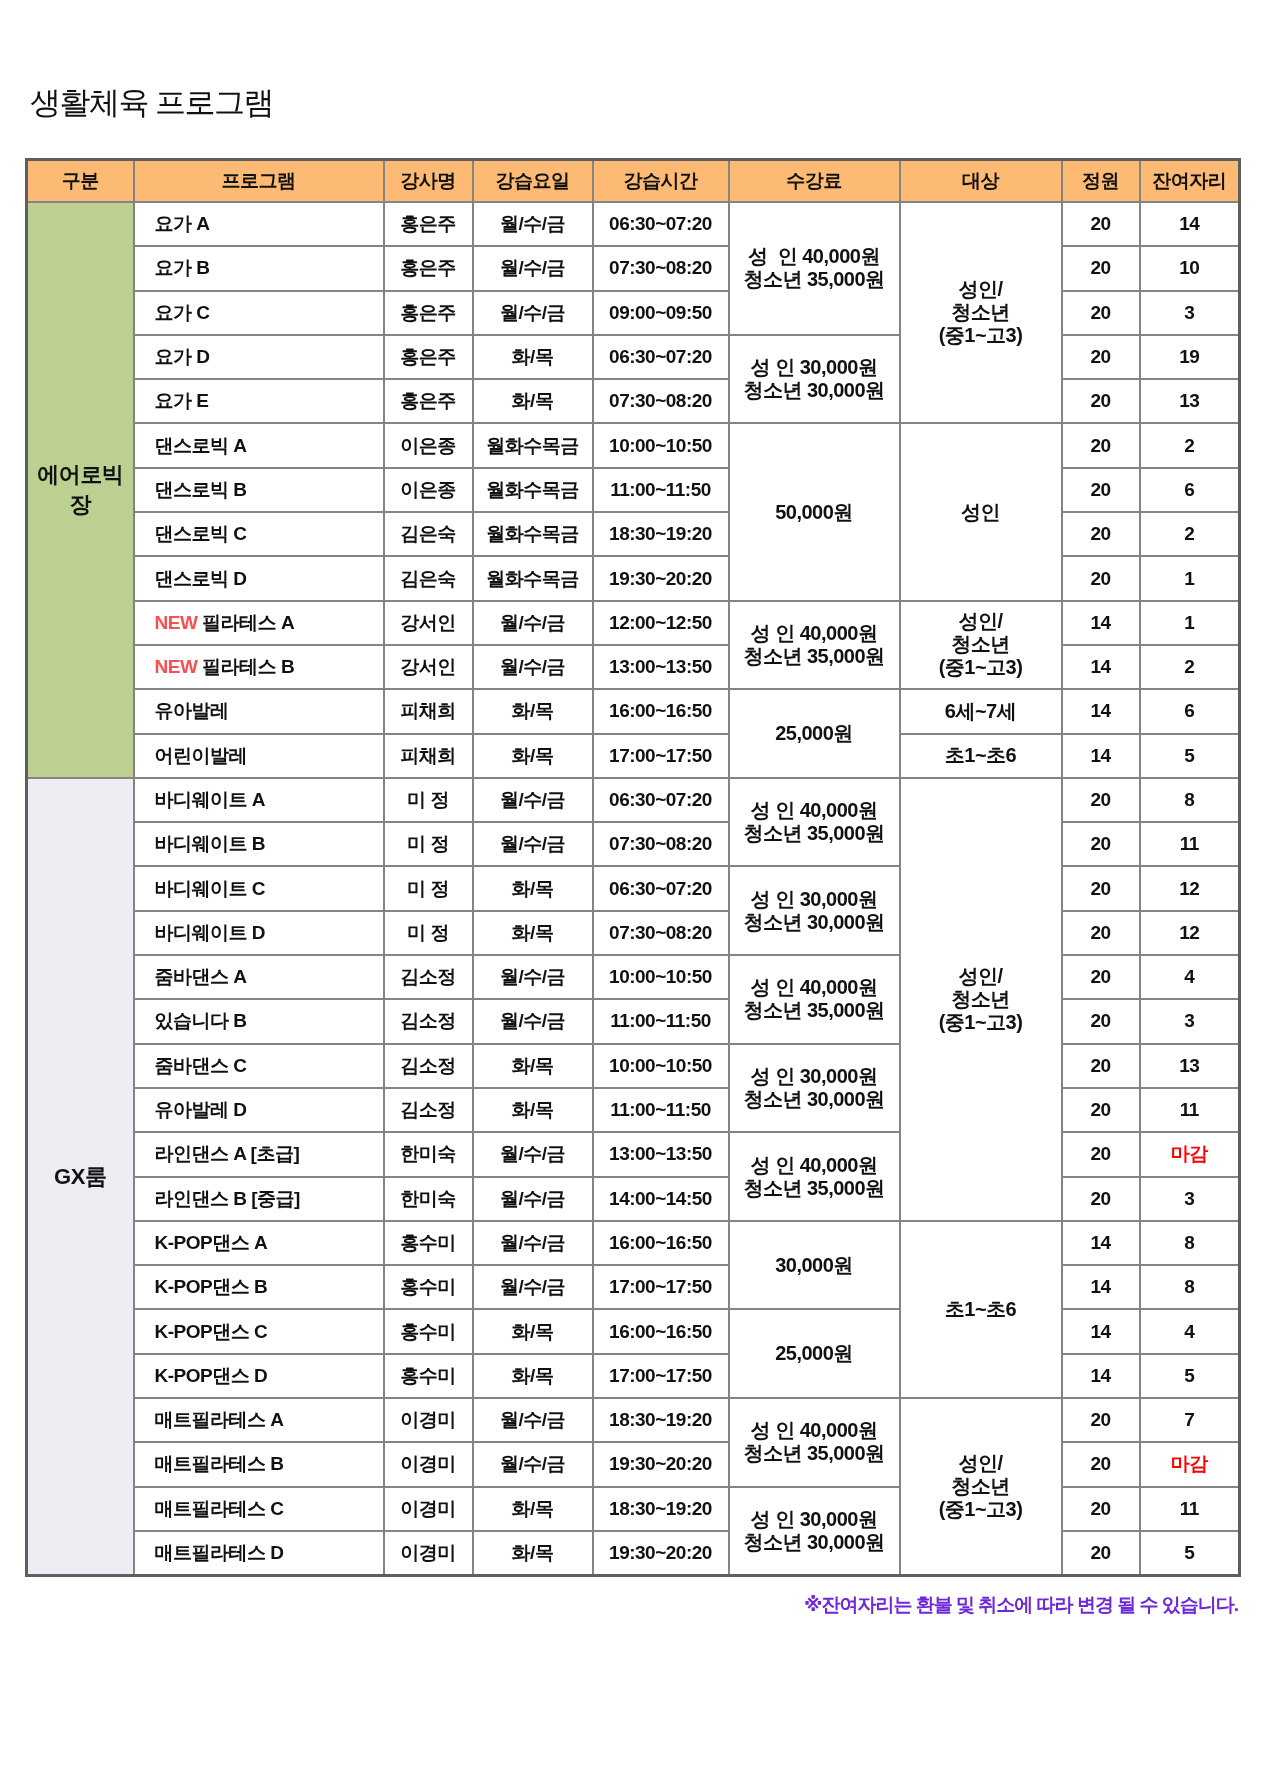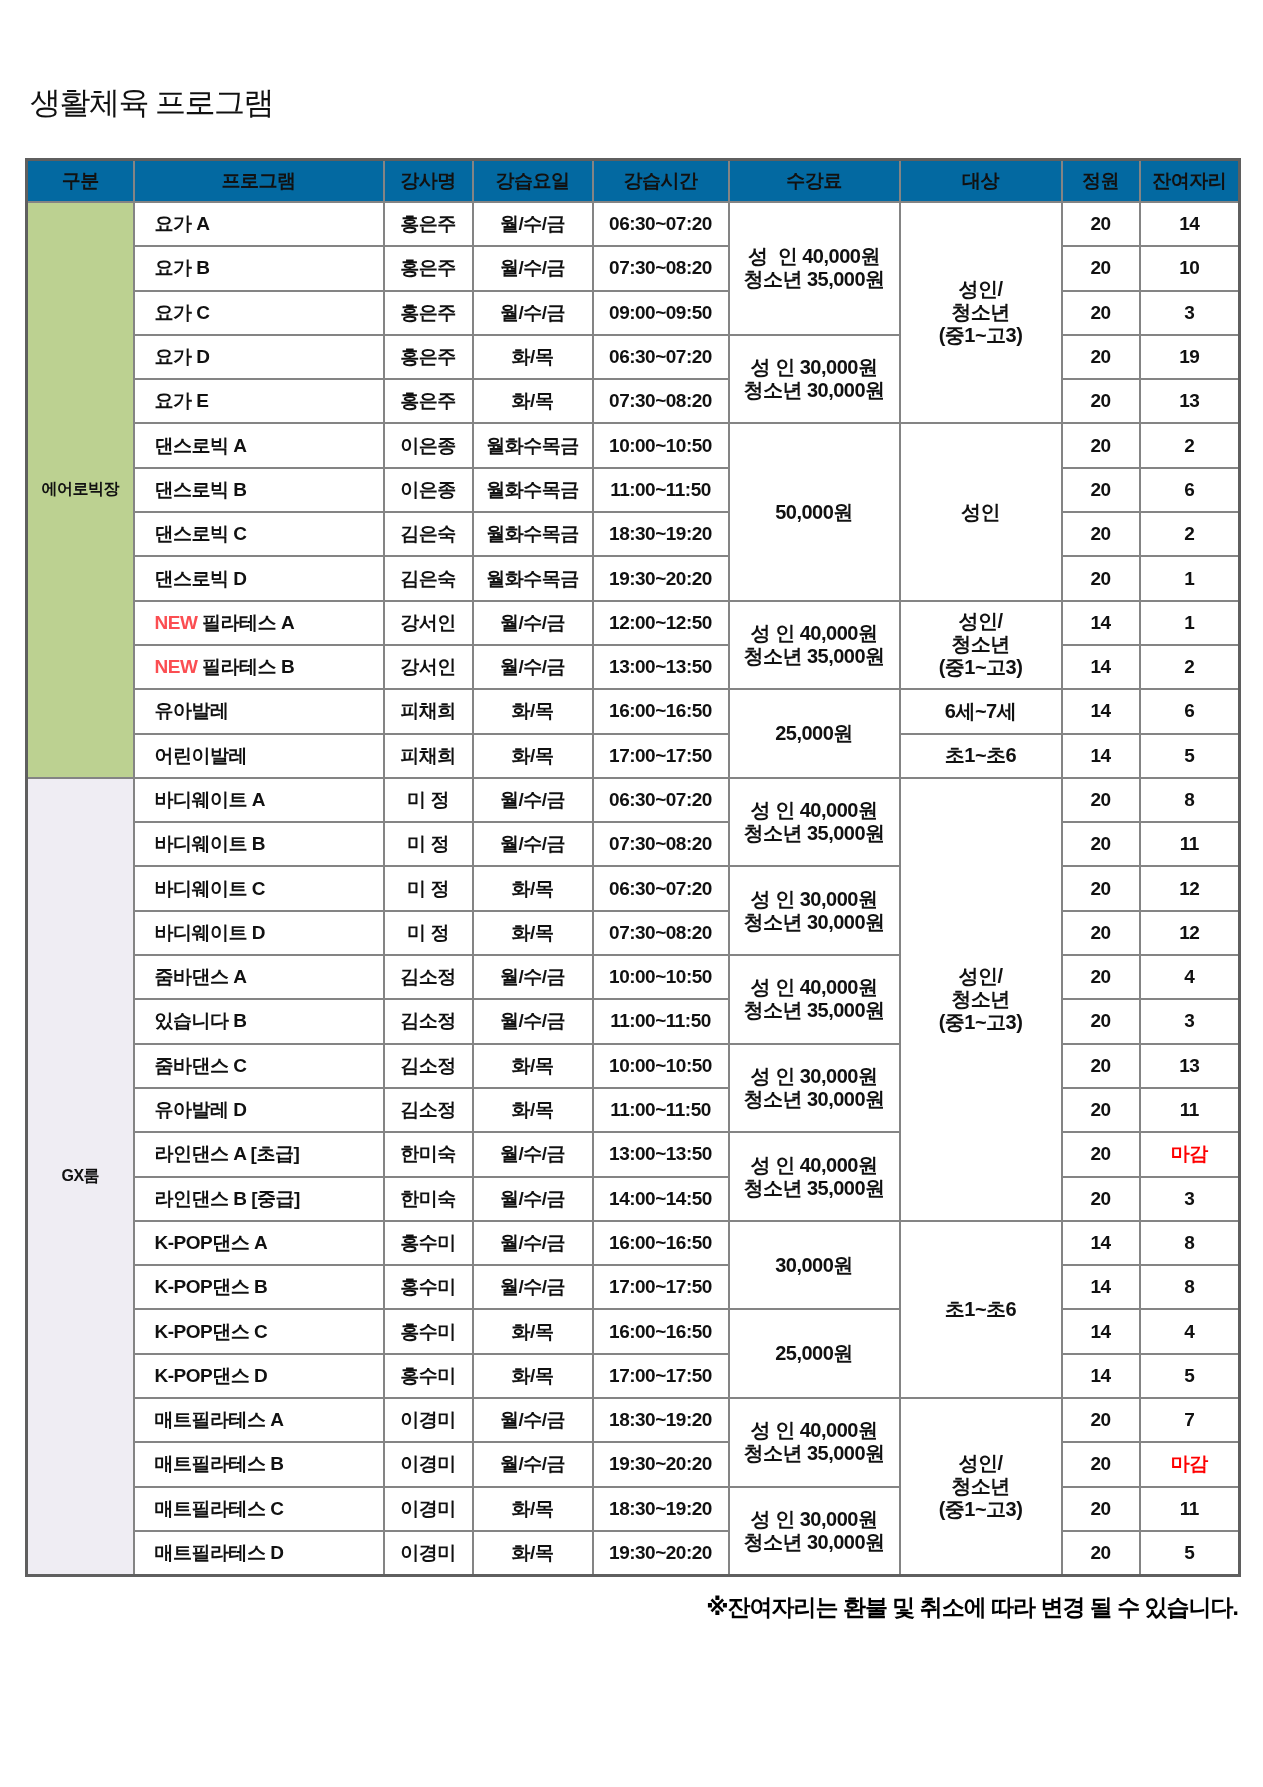--- a/index.html
+++ b/index.html
@@ -16,32 +16,32 @@
     border-collapse:collapse;table-layout:fixed;
     border:3px solid #5f5f5f;
   }
   .schedule th,.schedule td{
     border:2px solid #848484;
     text-align:center;vertical-align:middle;
     font-weight:bold;font-size:19px;letter-spacing:-0.5px;
     padding:0;color:#111;
     overflow:hidden;
   }
-  .schedule th{height:40px;background:#0369a1;}
+  .schedule th{height:40px;background:#fdba74;}
   .schedule td{height:42.3px;background:#ffffff;}
   td.col-program{text-align:left;padding-left:20px;}
   td.col-fee,td.col-target{white-space:pre-wrap;font-size:20px;line-height:1.15;}
-  td.group{font-size:16px;}
+  td.group{font-size:22px;}
   td.group-aerobic{background:#bcd191;}
   td.group-gx{background:#efedf3;}
   span.new-badge{color:#fb4e52;}
   td .closed,td.closed{color:#fe0000;margin-left:12px;}
   .footer-note{
     position:absolute;left:25px;top:1592px;width:1213px;
-    text-align:right;font-size:23px;font-weight:bold;letter-spacing:-1px;color:#000000;
+    text-align:right;font-size:19px;font-weight:bold;letter-spacing:-1px;color:#6d28d9;
   }
 </style>
 </head>
 <body>
 
 <div class="title">생활체육 프로그램</div>
 
 <table class="schedule">
   <colgroup>
     <col style="width:107px">

